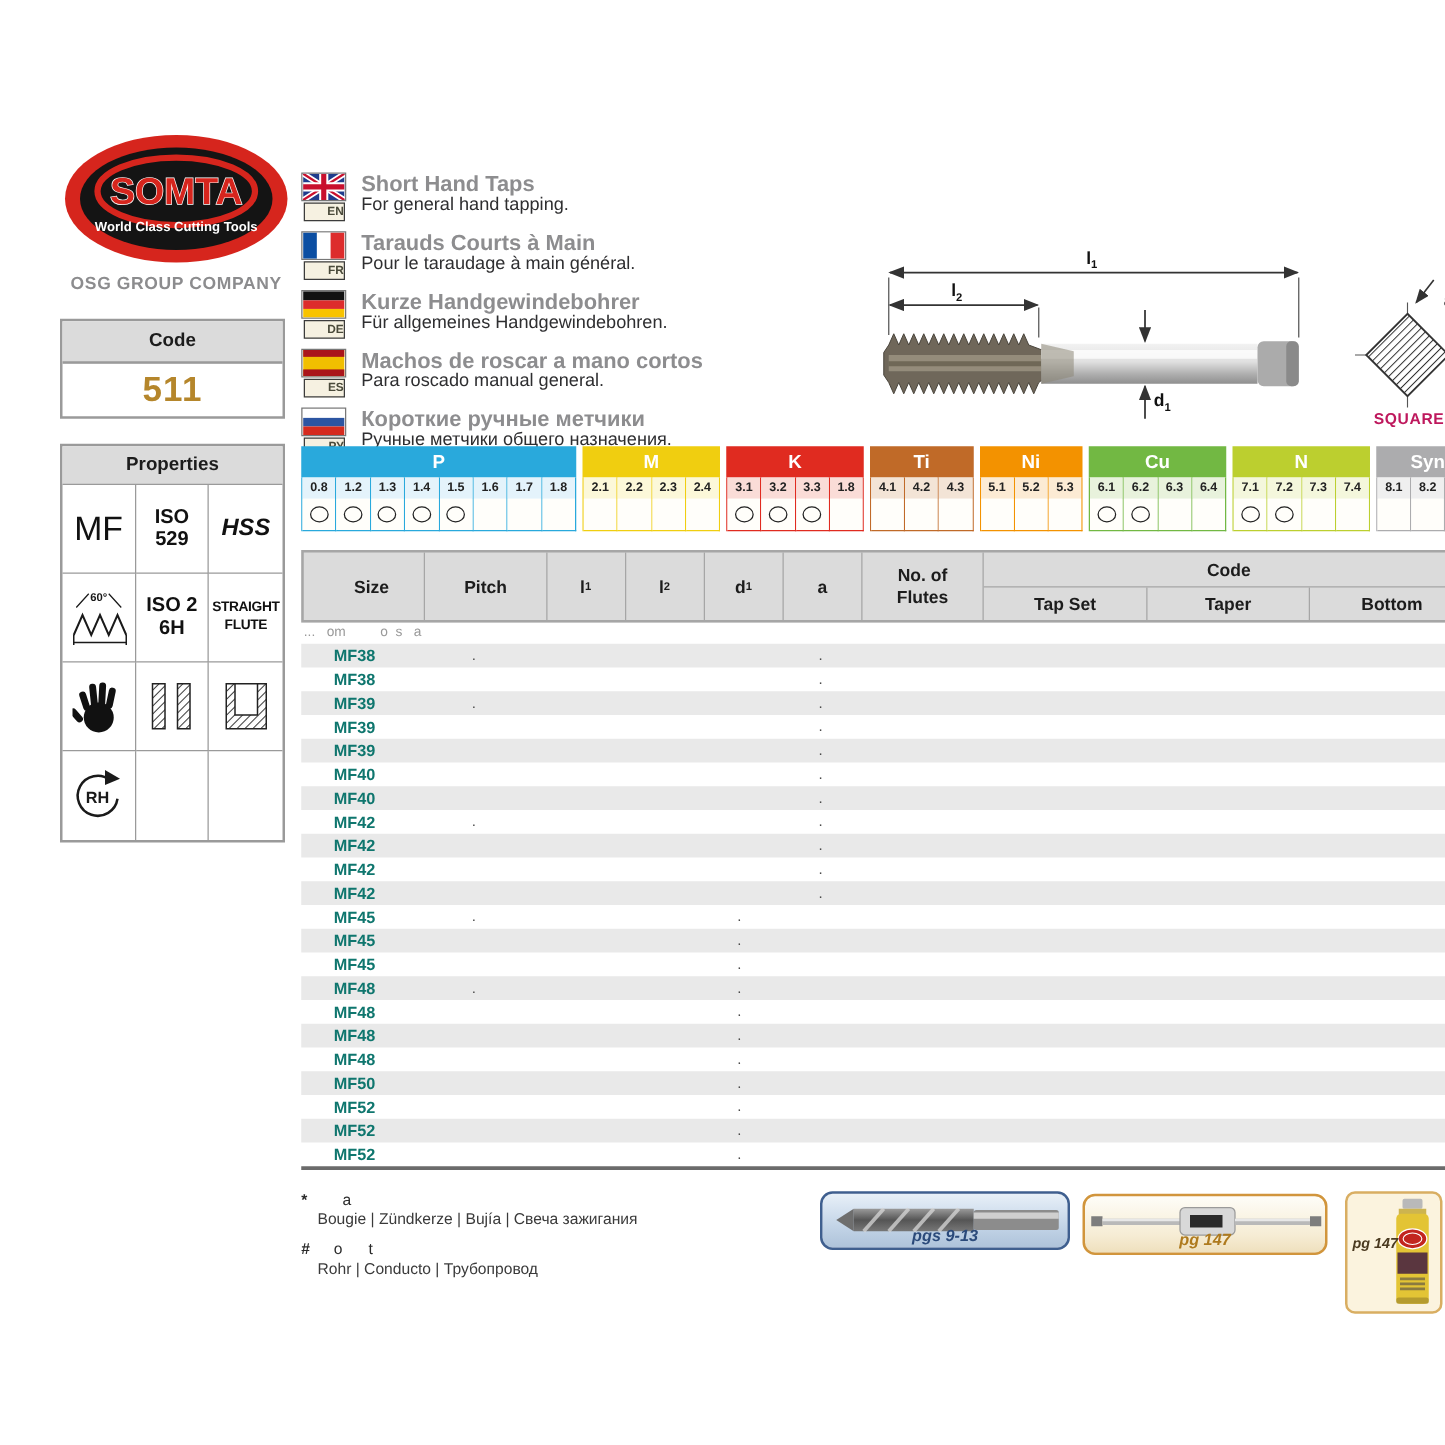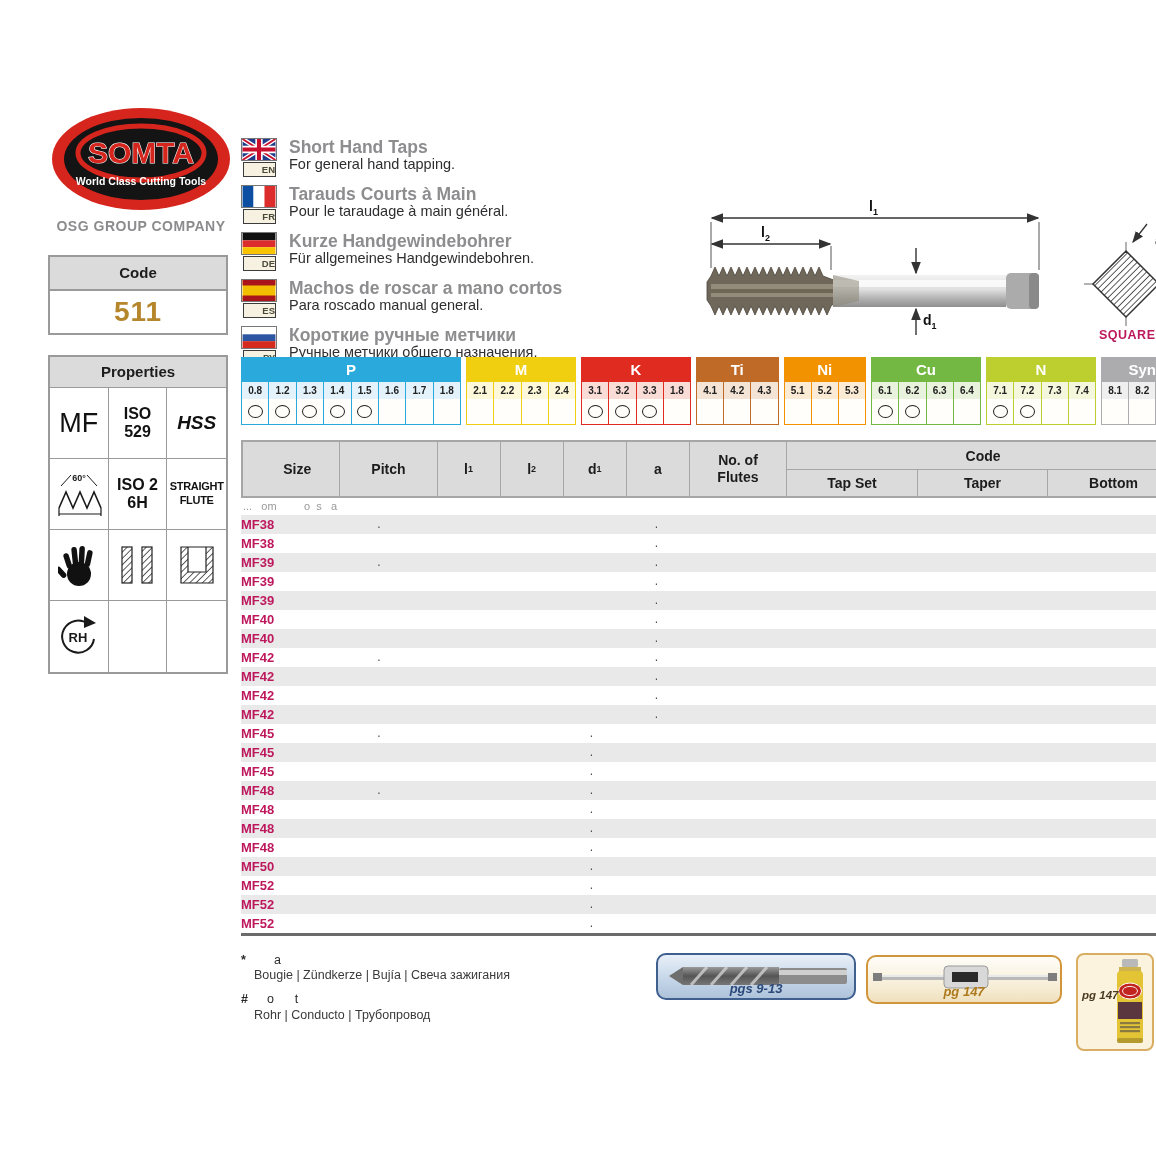--- a/index.html
+++ b/index.html
@@ -72,21 +72,21 @@
   .th-code-top{height:27px;border-bottom:1px solid #A6A6A6;display:flex;align-items:center;
                justify-content:center;font-weight:bold;font-size:14px;color:#1c1c1c;}
   .th-code-bot{display:flex;flex:1;}
   .th-code-bot .th{height:100%;}
   .th-code-bot .cw9{border-right:none;}
   .units{height:17px;font-size:11px;color:#999;white-space:pre;padding-left:2px;line-height:17px;}
   #table-rows{border-bottom:3px solid #6b6b6b;}
   .trow{display:flex;height:19px;}
   .trow.odd{background:#E9E9E9;}
   .td{box-sizing:border-box;line-height:19px;}
-  .size-cell{font-weight:bold;font-size:13px;color:#be185d;}
+  .size-cell{font-weight:bold;font-size:13px;padding-left:26px;color:#0f766e;}
   .val-cell{text-align:center;font-size:12px;color:#4a4a4a;}
 
   
   .footnotes{position:absolute;left:205px;top:952px;font-size:12.5px;color:#2b2b2b;}
   .fn-line{line-height:1.3;}
   .fn-marker{display:inline-block;width:26px;font-weight:bold;}
   .fn-note{white-space:pre;}
   .fn-sub{padding-left:13px;color:#3a3a3a;margin-bottom:9px;}
 
   

